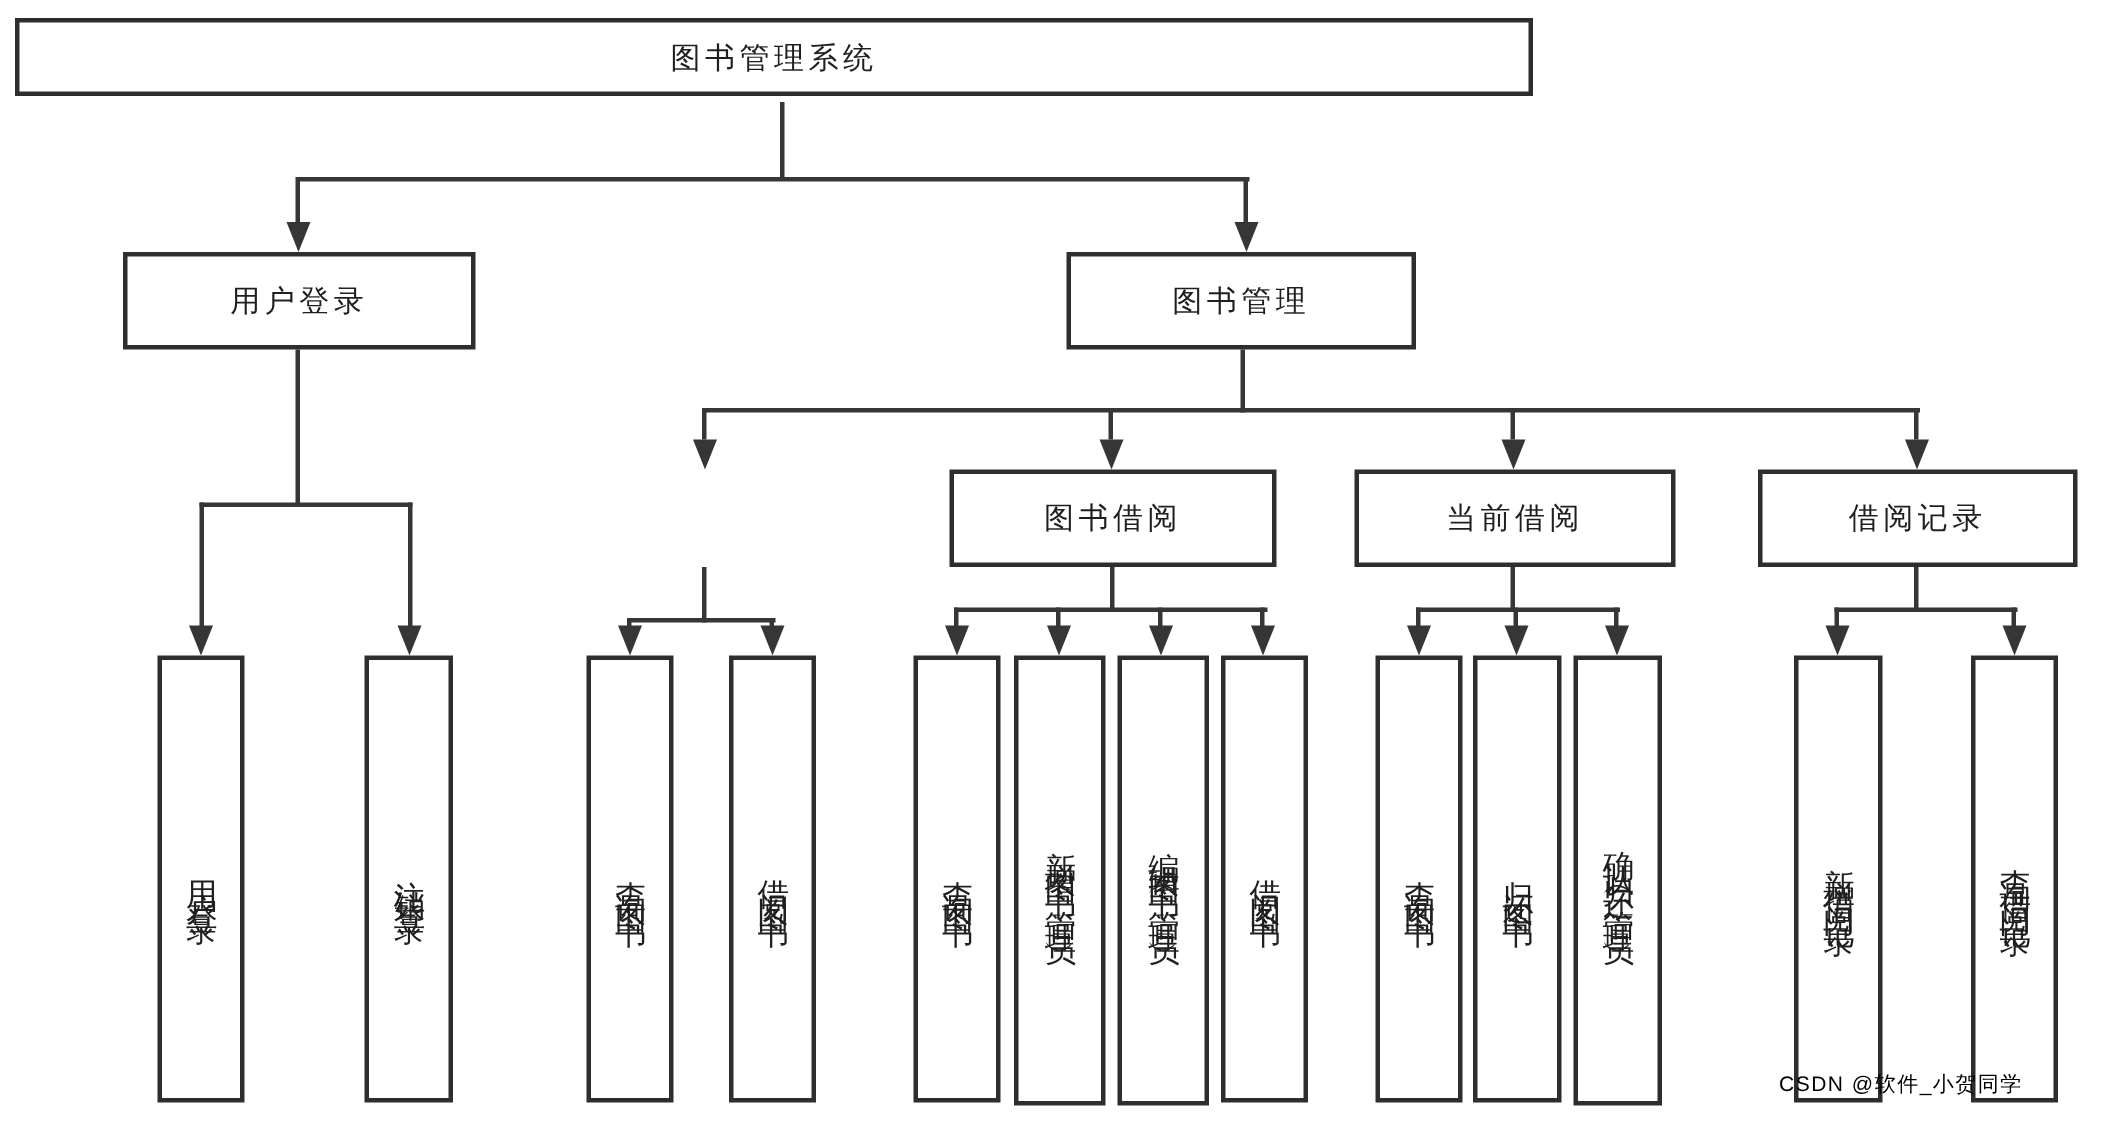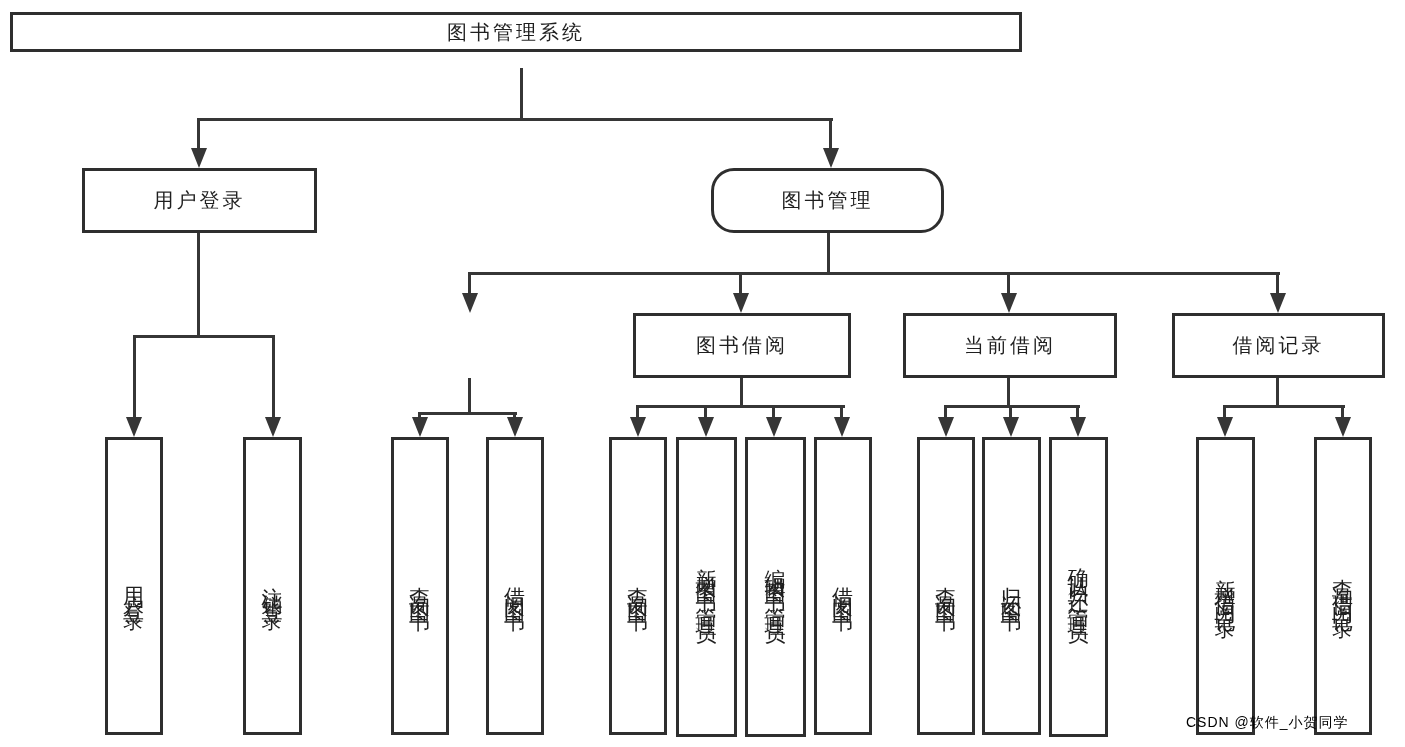--- a/index.html
+++ b/index.html
@@ -26,35 +26,35 @@
   .watermark{
     position:absolute;left:1186px;top:714px;z-index:9;
     font-size:14px;letter-spacing:1px;color:#000000;white-space:nowrap;
   }
 </style>
 </head>
 <body>
 
 <div id="canvas">
 
-  <div class="box" style="left:10px;top:12px;width:1012px;height:40px;">
+  <div class="box" style="left:10px;top:12px;width:1012px;height:52px;">
     <span class="hlabel">图书管理系统</span>
   </div>
 
   <div class="vl" style="left:520px;top:68px;height:50px;"></div>
   <div class="hl" style="left:198px;top:118px;width:635px;"></div>
   <div class="vl" style="left:197px;top:118px;height:32px;"></div>
   <div class="ah" style="left:191px;top:148px;"></div>
   <div class="vl" style="left:829px;top:118px;height:32px;"></div>
   <div class="ah" style="left:823px;top:148px;"></div>
 
   <div class="box" style="left:82px;top:168px;width:235px;height:65px;">
     <span class="hlabel">用户登录</span>
   </div>
-  <div class="box" style="left:711px;top:168px;width:233px;height:65px;border-radius:23px;">
+  <div class="box" style="left:711px;top:168px;width:233px;height:65px;">
     <span class="hlabel">图书管理</span>
   </div>
 
   <div class="vl" style="left:197px;top:233px;height:105px;"></div>
   <div class="hl" style="left:133px;top:335px;width:142px;"></div>
   <div class="vl" style="left:133px;top:335px;height:84px;"></div>
   <div class="ah" style="left:126px;top:417px;"></div>
   <div class="vl" style="left:272px;top:335px;height:84px;"></div>
   <div class="ah" style="left:265px;top:417px;"></div>
 

